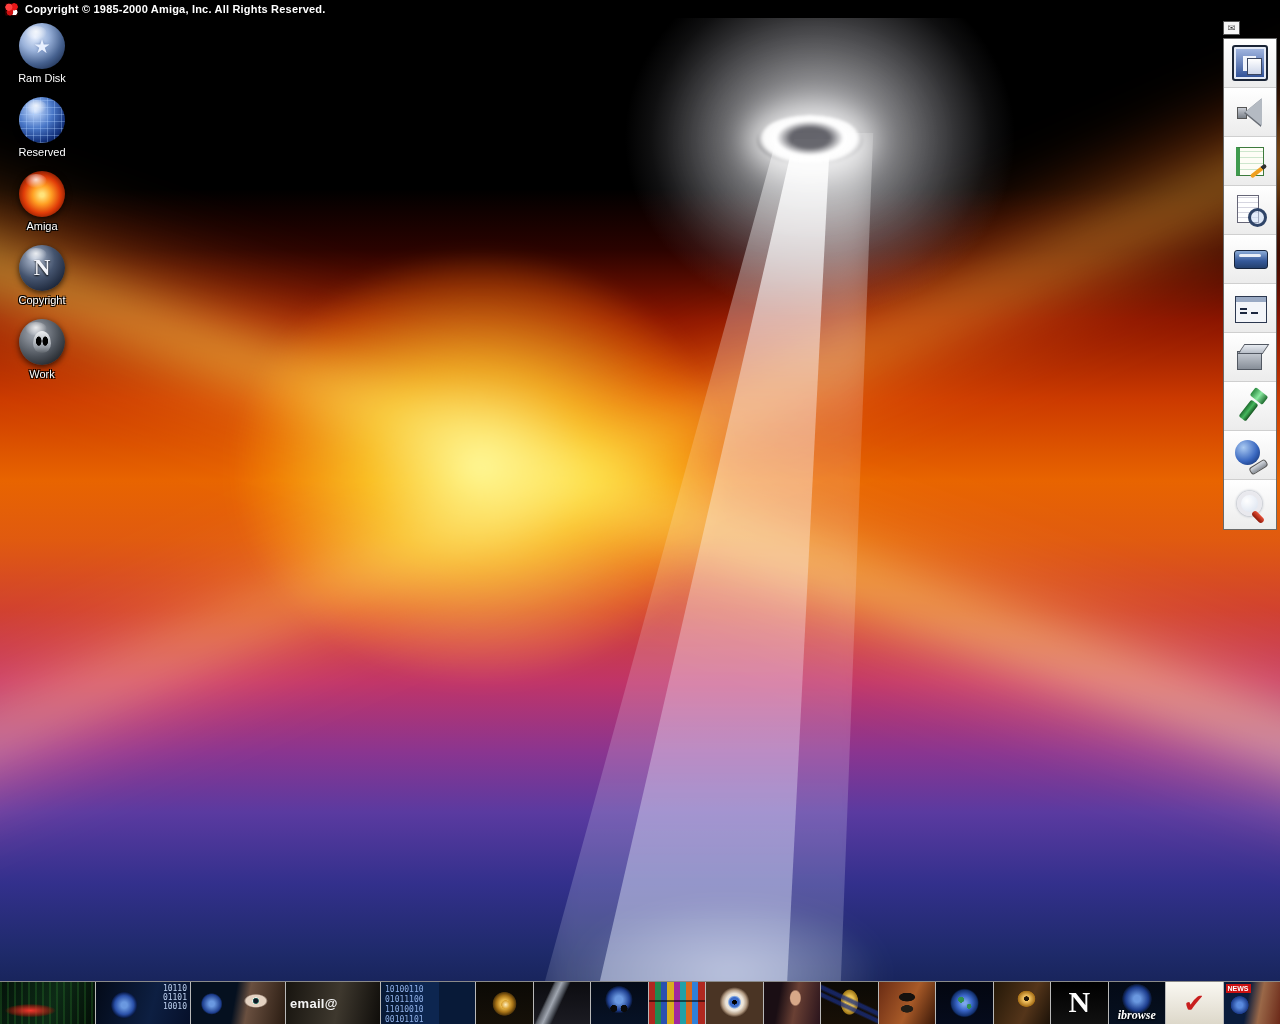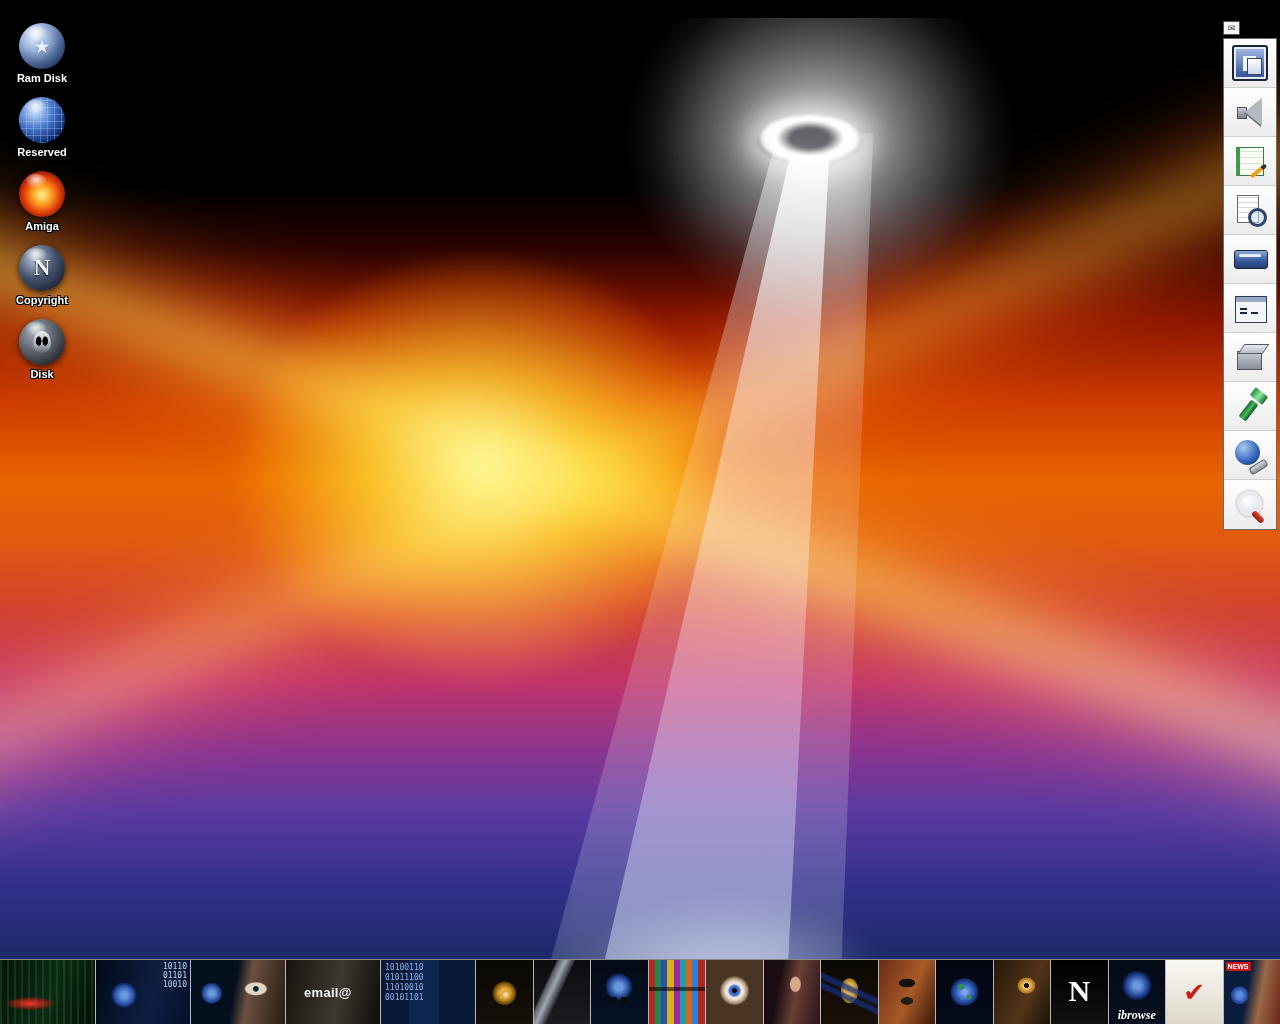--- a/index.html
+++ b/index.html
@@ -37,21 +37,21 @@
 .sphere::after{content:"";position:absolute;left:14%;top:7%;width:46%;height:30%;border-radius:50%;background:radial-gradient(ellipse at 50% 40%,rgba(255,255,255,.8),rgba(255,255,255,0) 72%)}
 .sph-ramdisk{background:radial-gradient(circle at 35% 30%,#e6efff,#9ab2da 32%,#46618f 62%,#0e1c3a 95%)}
 .sph-workbench{background:repeating-linear-gradient(0deg,rgba(170,205,255,.35) 0 1px,transparent 1px 7px),repeating-linear-gradient(90deg,rgba(170,205,255,.35) 0 1px,transparent 1px 7px),radial-gradient(circle at 35% 30%,#cfe2ff,#4a78c8 40%,#12307a 72%,#040d28 96%)}
 .sph-work{background:radial-gradient(circle at 50% 52%,#ffe37a 6%,#ffa024 28%,#e03c08 55%,#600f00 82%,#1e0300 98%)}
 .sph-internet{background:radial-gradient(circle at 35% 30%,#b8c4d8,#45546e 45%,#111a2c 88%)}
 .sph-games{background:radial-gradient(circle at 35% 30%,#a8aeb8,#4a5058 55%,#14171b 92%)}
 .sglyph{position:relative;z-index:2;font-family:"DejaVu Sans",sans-serif}
 .g-ramdisk{font-size:19px;color:#e8f0ff;text-shadow:0 0 3px #6a86b8}
 .g-internet{font-family:"Liberation Serif",serif;font-weight:bold;font-size:23px;color:#f2f4fa;text-shadow:0 1px 2px #000}
 .alien{position:relative;z-index:2;width:18px;height:22px;border-radius:50% 50% 46% 46%/56% 56% 44% 44%;background:radial-gradient(ellipse 3px 5px at 32% 46%,#000 85%,transparent),radial-gradient(ellipse 3px 5px at 68% 46%,#000 85%,transparent),linear-gradient(#eef0f2,#9aa0a8 72%,#5c6269)}
-.dlabel{margin-top:3px;font-size:11px;font-weight:bold;color:#fff;white-space:nowrap;text-shadow:-1px -1px 0 #000,1px -1px 0 #000,-1px 1px 0 #000,1px 1px 0 #000}
+.dlabel{margin-top:3px;font-size:11px;font-weight:normal;color:#fff;white-space:nowrap;text-shadow:-1px -1px 0 #000,1px -1px 0 #000,-1px 1px 0 #000,1px 1px 0 #000}
 
 
 .rightdock{position:absolute;top:3px;right:3px;z-index:20;display:flex;flex-direction:column;align-items:flex-start}
 .rd-header{width:17px;height:14px;background:#f6f6f6;border:1px solid #555;display:flex;align-items:center;justify-content:center;font-size:9px;line-height:1;color:#333;cursor:pointer;font-family:"DejaVu Sans",sans-serif}
 .rd-body{margin-top:3px;background:#fbfbfb;border:1px solid #6a6a6a;width:54px}
 .rcell{width:52px;height:49px;display:flex;align-items:center;justify-content:center;border-bottom:1px solid #cfcfcf;cursor:pointer;background:linear-gradient(#fff,#ececec)}
 .rcell:last-child{border-bottom:none}
 .ri{position:relative;width:36px;height:36px}
 .ri-monitor{background:linear-gradient(#a8bce4,#2a4c94);border:2px solid #1a2436;border-radius:3px;box-shadow:inset 0 0 0 2px #e4eaf6}
 .ri-monitor::after{content:"";position:absolute;right:4px;bottom:4px;width:13px;height:15px;background:linear-gradient(#fff,#cdd6ea);border:1px solid #3a4660;box-shadow:-5px -3px 0 -1px #f0f4fc}
@@ -68,28 +68,28 @@
 .ri-box::before{content:"";position:absolute;left:5px;top:12px;width:23px;height:17px;background:linear-gradient(#c9ced6,#878e98);border:1px solid #525862}
 .ri-box::after{content:"";position:absolute;left:9px;top:5px;width:23px;height:8px;background:linear-gradient(#e8ecf2,#b8bec8);border:1px solid #525862;transform:skewX(-34deg)}
 .ri-flashlight::before{content:"";position:absolute;left:12px;top:12px;width:9px;height:21px;background:linear-gradient(90deg,#1d6a2d,#46b85e,#14521f);border-radius:2px;transform:rotate(38deg)}
 .ri-flashlight::after{content:"";position:absolute;left:19px;top:3px;width:16px;height:10px;background:linear-gradient(90deg,#2a8a3f,#8ae8a0,#1d6a2d);border-radius:2px;transform:rotate(38deg)}
 .ri-globetools::before{content:"";position:absolute;left:3px;top:3px;width:25px;height:25px;border-radius:50%;background:radial-gradient(circle at 34% 30%,#aacaf2,#3a68c0 56%,#12306e 92%)}
 .ri-globetools::after{content:"";position:absolute;right:0;bottom:2px;width:17px;height:6px;background:linear-gradient(#d8dce2,#8a9098);border:1px solid #555;border-radius:3px;transform:rotate(-32deg)}
 .ri-magnifier::before{content:"";position:absolute;left:5px;top:4px;width:17px;height:17px;border:4px solid #e9e9ee;border-radius:50%;background:radial-gradient(circle at 35% 35%,rgba(255,255,255,.95),rgba(182,202,232,.45));box-shadow:0 0 3px #8890a0}
 .ri-magnifier::after{content:"";position:absolute;right:3px;bottom:3px;width:14px;height:6px;background:linear-gradient(#e85038,#8a1808);border-radius:3px;transform:rotate(45deg)}
 
 
-.bottomdock{position:absolute;left:0;bottom:0;width:1280px;height:65px;z-index:20;display:flex;background:#000;border-top:1px solid #8a8a8a}
+.bottomdock{position:absolute;left:0;bottom:0;width:1280px;height:43px;z-index:20;display:flex;background:#000;border-top:1px solid #8a8a8a}
 .btile{position:relative;flex:1 1 0;min-width:0;border-left:1px solid #b8b8b8;overflow:hidden;cursor:pointer;background:#000}
 .btile.wide{flex:0 0 95px}
 .btile:first-child{border-left:none}
 .ttext{position:absolute;z-index:2}
 .bin{right:3px;top:2px;font:8px/9px "DejaVu Sans Mono",monospace;color:rgba(205,225,255,.9);white-space:pre-line;text-align:right}
 .bin2{left:4px;top:3px;font:8px/10px "DejaVu Sans Mono",monospace;color:#8fb0e8;white-space:pre-line}
-.email{left:18px;top:50%;transform:translateY(-50%);font-weight:bold;font-size:13px;color:#f4f4f4;letter-spacing:.3px}
+.email{left:4px;top:50%;transform:translateY(-50%);font-weight:bold;font-size:13px;color:#f4f4f4;letter-spacing:.3px}
 .nlogo{left:50%;top:50%;transform:translate(-50%,-54%);font-family:"Liberation Serif",serif;font-weight:bold;font-size:30px;color:#fff}
 .ibrowse{left:50%;bottom:1px;transform:translateX(-50%);font-family:"Liberation Serif",serif;font-style:italic;font-weight:bold;font-size:12px;color:#fff;text-shadow:0 1px 2px #000}
 .check{left:50%;top:50%;transform:translate(-50%,-50%);font-family:"DejaVu Sans",sans-serif;font-weight:bold;font-size:26px;color:#c81e1e}
 .news{left:2px;top:2px;font-size:7px;font-weight:bold;color:#fff;background:#cc1212;padding:1px 2px;line-height:1}
 .bt-circuit{background:radial-gradient(ellipse 34px 9px at 32% 68%,rgba(255,55,45,.95),rgba(185,20,10,.4) 60%,transparent 75%),repeating-linear-gradient(90deg,rgba(45,130,45,.28) 0 2px,transparent 2px 7px),linear-gradient(110deg,#04130a,#0d2a16 55%,#030d06)}
 .bt-earthbin{background:radial-gradient(circle 17px at 30% 55%,#6a98e0 18%,#2a50a8 55%,#0a1c4a 74%,transparent 78%),linear-gradient(105deg,#030a18,#0d1f42 60%,#06102a)}
 .bt-eartheye{background:radial-gradient(circle 15px at 22% 52%,#6a98e0 18%,#1c3c8c 62%,transparent 72%),radial-gradient(circle 5px at 69% 45%,#101826 40%,#3a7a6a 56%,#e8f4f0 68%,transparent 73%),radial-gradient(ellipse 17px 10px at 69% 45%,#e4d2c2 58%,transparent 70%),linear-gradient(100deg,#05101f 46%,#6a5040 60%,#2a1c12)}
 .bt-email{background:linear-gradient(100deg,#17140f,#3e382e 55%,#0f0d0a)}
 .bt-binary{background:linear-gradient(90deg,#081a38 0 30%,#0d2650 30% 62%,#081a38 62%)}
 .bt-nautilus{background:radial-gradient(circle 6px at 52% 54%,#fff0c0,#d8a030 70%,transparent 76%),radial-gradient(circle 15px at 50% 52%,#e8b84a 28%,#a87418 55%,#54380a 76%,transparent 81%),linear-gradient(#0b0905,#151008)}
@@ -105,20 +105,24 @@
 .bt-netscape{background:linear-gradient(#000,#111)}
 .bt-ibrowse{background:radial-gradient(circle 19px at 50% 40%,#6a98e0 18%,#1c3c8c 60%,#0a1838 76%,transparent 79%),linear-gradient(#040a16,#061020)}
 .bt-check{background:linear-gradient(#faf8f2,#ddd8ca)}
 .bt-news{background:radial-gradient(circle 13px at 28% 55%,#5a8ade 22%,#1c3c8c 66%,transparent 71%),linear-gradient(100deg,#0a1c3c 42%,#9a6848 64%,#6a2818)}
 </style>
 </head>
 <body>
 
 <div class="screen">
 
+  <div class="titlebar">
+    <span class="amiga-logo"></span>
+    <span class="ttl">Copyright © 1985-2000 Amiga, Inc. All Rights Reserved.</span>
+  </div>
 
   <div class="desktop">
     <div class="layer bg-base"></div>
     <div class="layer ray ray-a"></div>
     <div class="layer ray ray-b"></div>
     <div class="layer hotspot"></div>
     <div class="layer ring-glow"></div>
     <div class="layer beam beam-outer"></div>
     <div class="layer beam beam-core"></div>
     <div class="layer beam-floor"></div>
@@ -142,21 +146,21 @@
         <div class="dicon">
           <div class="sphere sph-internet">
             <span class="sglyph g-internet">N</span>
           </div>
           <div class="dlabel">Copyright</div>
         </div>
         <div class="dicon">
           <div class="sphere sph-games">
             <span class="alien"></span>
           </div>
-          <div class="dlabel">Disk</div>
+          <div class="dlabel">Work</div>
         </div>
       </div>
 
     <div class="rightdock">
       <div class="rd-header">✉</div>
       <div class="rd-body">
           <div class="rcell">
             <div class="ri ri-monitor"></div>
           </div>
           <div class="rcell">

